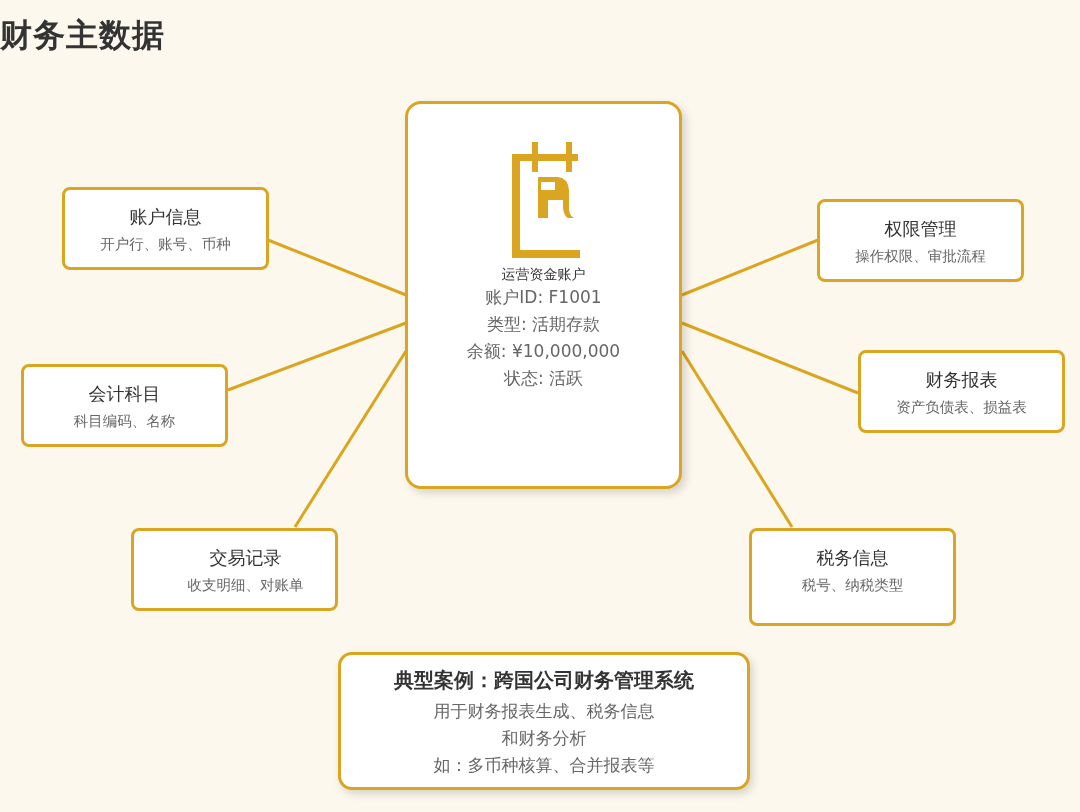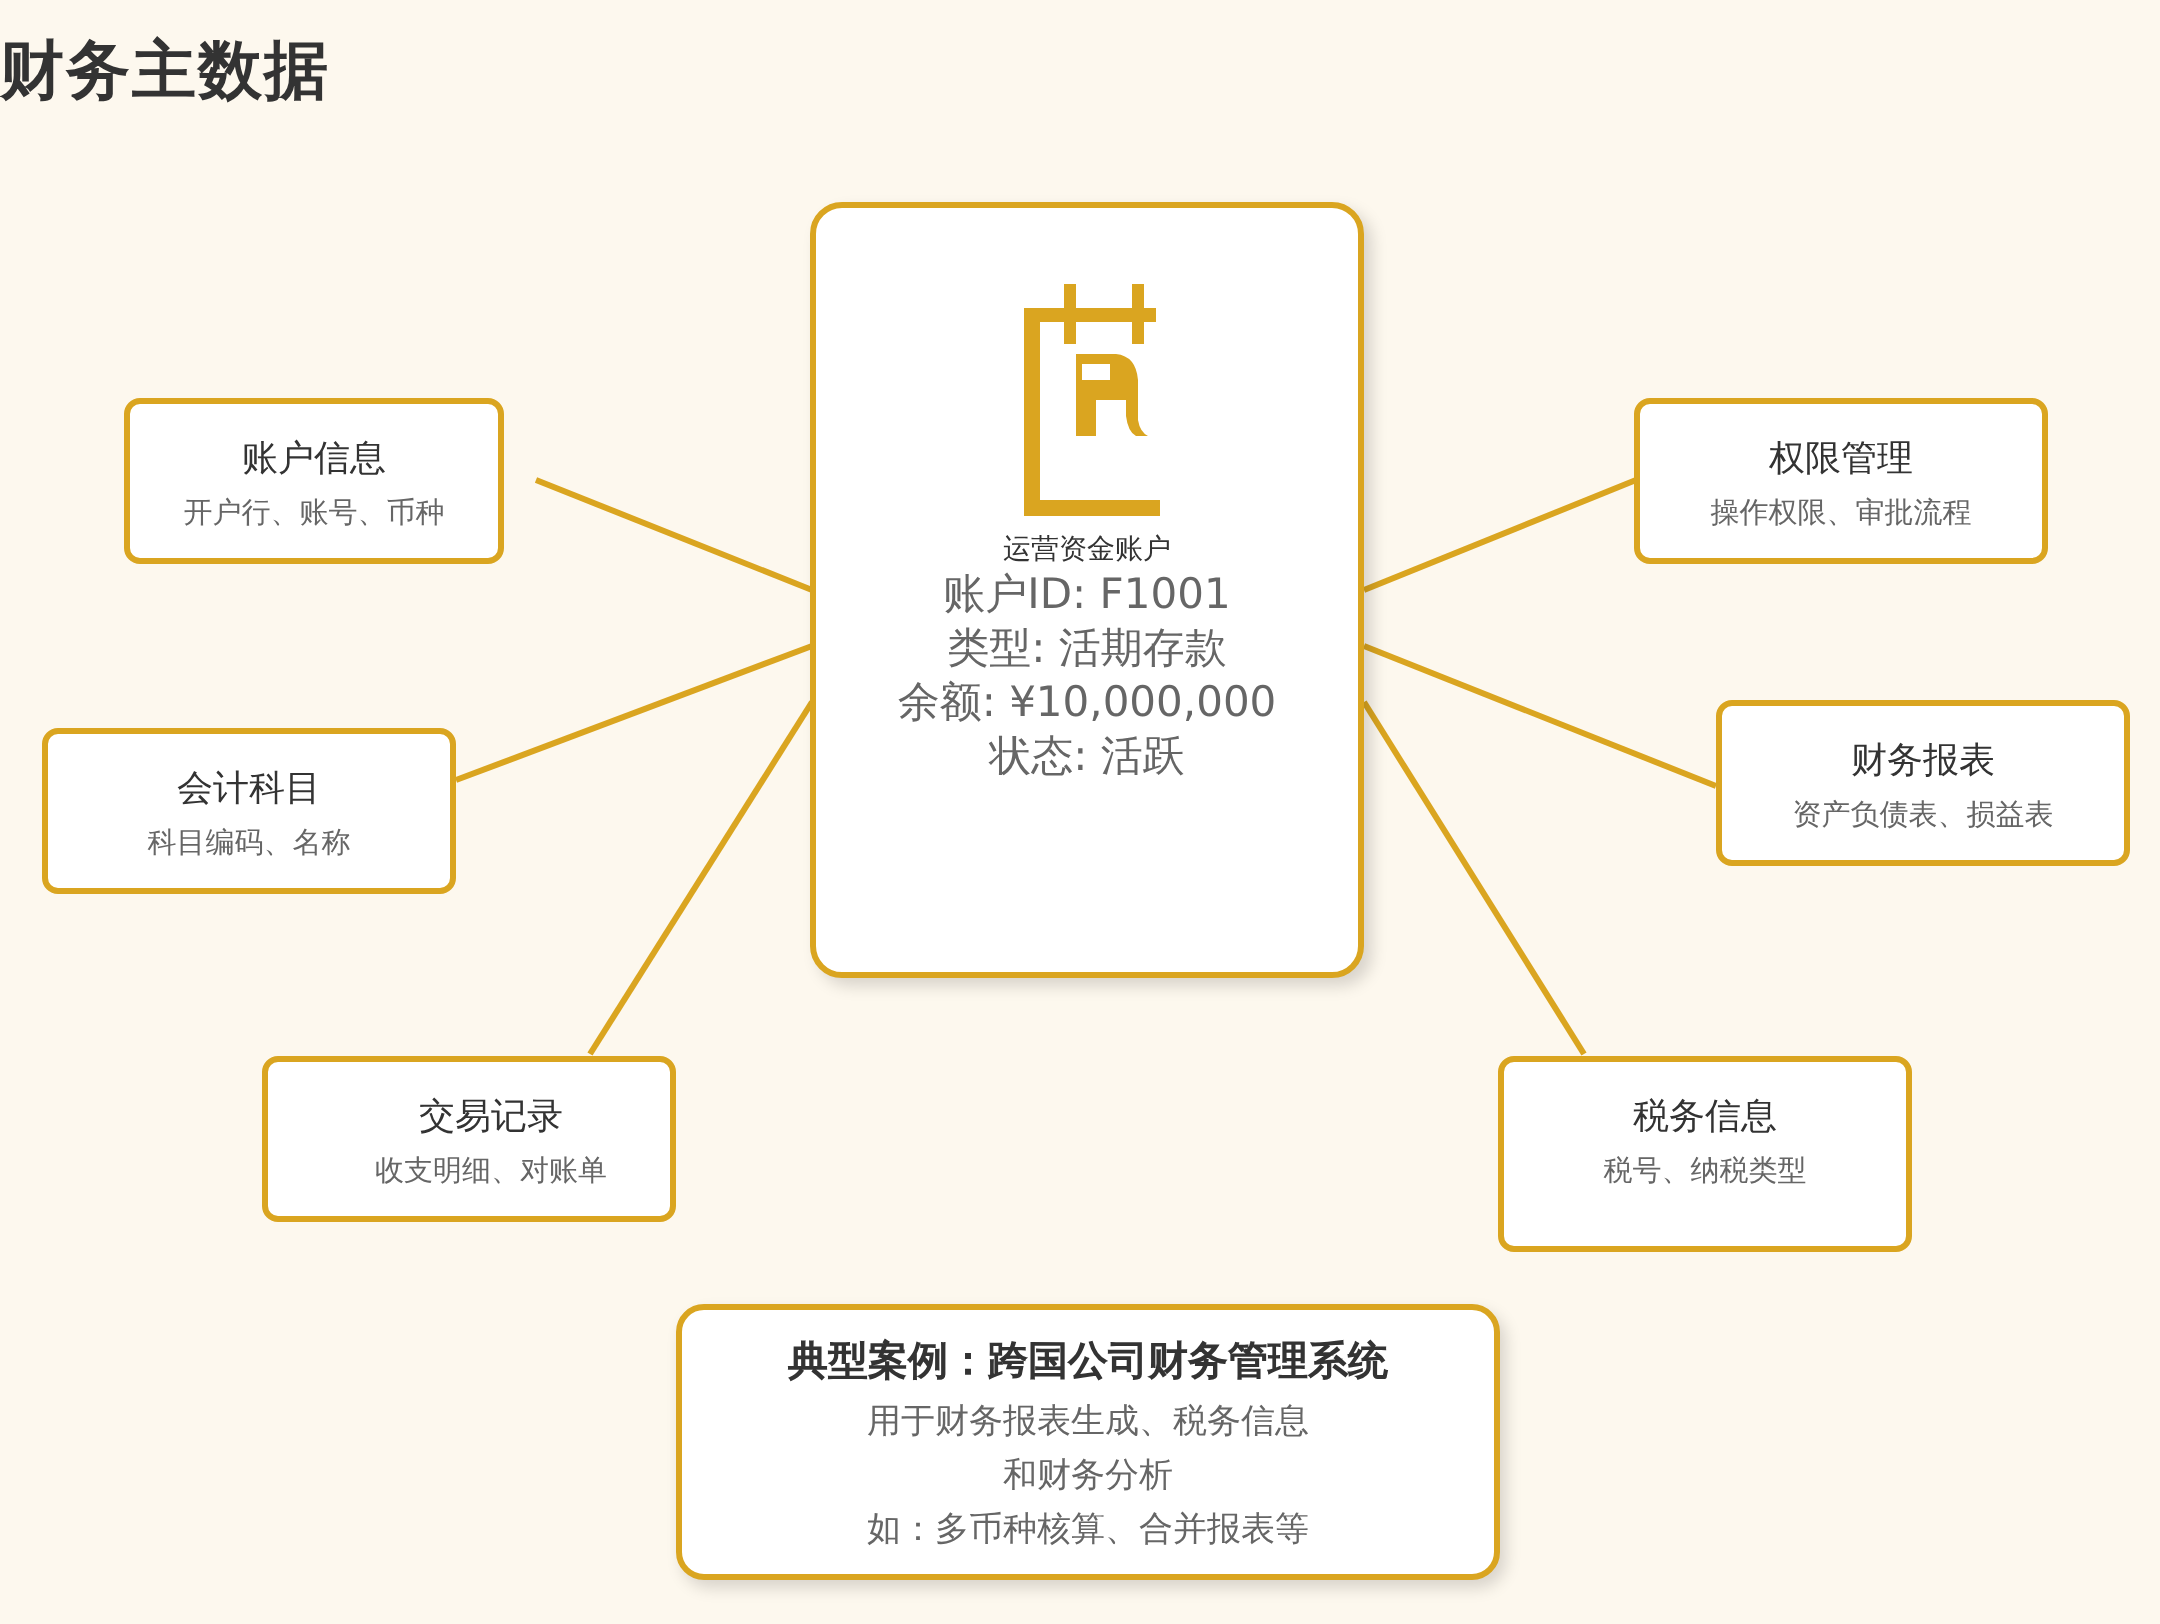--- a/index.html
+++ b/index.html
@@ -21,21 +21,21 @@
   .node .nt { font-size:18px; color:#333; margin-top:15px; }
   .node .ns { font-size:14.5px; color:#666; margin-top:6px; }
   .center {
     position:absolute; left:405px; top:101px; width:277px; height:388px;
     background:#fff; border:3px solid #daa520; border-radius:16px;
     box-sizing:border-box; text-align:center;
     box-shadow:4px 4px 8px rgba(0,0,0,0.15);
   }
   .center .icon { margin-top:38px; }
   .center .ct { font-size:14px; color:#333; margin-top:2px; }
-  .center .cl { font-size:21px; color:#666; line-height:27px; }
+  .center .cl { font-size:17px; color:#666; line-height:27px; }
   .case {
     position:absolute; left:338px; top:652px; width:412px; height:138px;
     background:#fff; border:3px solid #daa520; border-radius:14px;
     box-sizing:border-box; text-align:center;
     box-shadow:3px 4px 8px rgba(0,0,0,0.15);
   }
   .case .cth { font-size:20px; font-weight:bold; color:#333; margin-top:12px; }
   .case .cd { font-size:17px; color:#666; line-height:27px; margin-top:4px; }
 </style>
 </head>
@@ -68,21 +68,21 @@
       </g>
     </svg>
   </div>
   <div class="ct">运营资金账户</div>
   <div class="cl">账户ID: F1001</div>
   <div class="cl">类型: 活期存款</div>
   <div class="cl">余额: ¥10,000,000</div>
   <div class="cl">状态: 活跃</div>
 </div>
 
-<div class="node" style="left:62px;top:199px;width:190px;height:83px;">
+<div class="node" style="left:62px;top:187px;width:207px;height:83px;">
   <div class="nt">账户信息</div>
   <div class="ns">开户行、账号、币种</div>
 </div>
 <div class="node" style="left:21px;top:364px;width:207px;height:83px;">
   <div class="nt">会计科目</div>
   <div class="ns">科目编码、名称</div>
 </div>
 <div class="node" style="left:131px;top:528px;width:207px;height:83px;padding-left:22px;">
   <div class="nt">交易记录</div>
   <div class="ns">收支明细、对账单</div>

